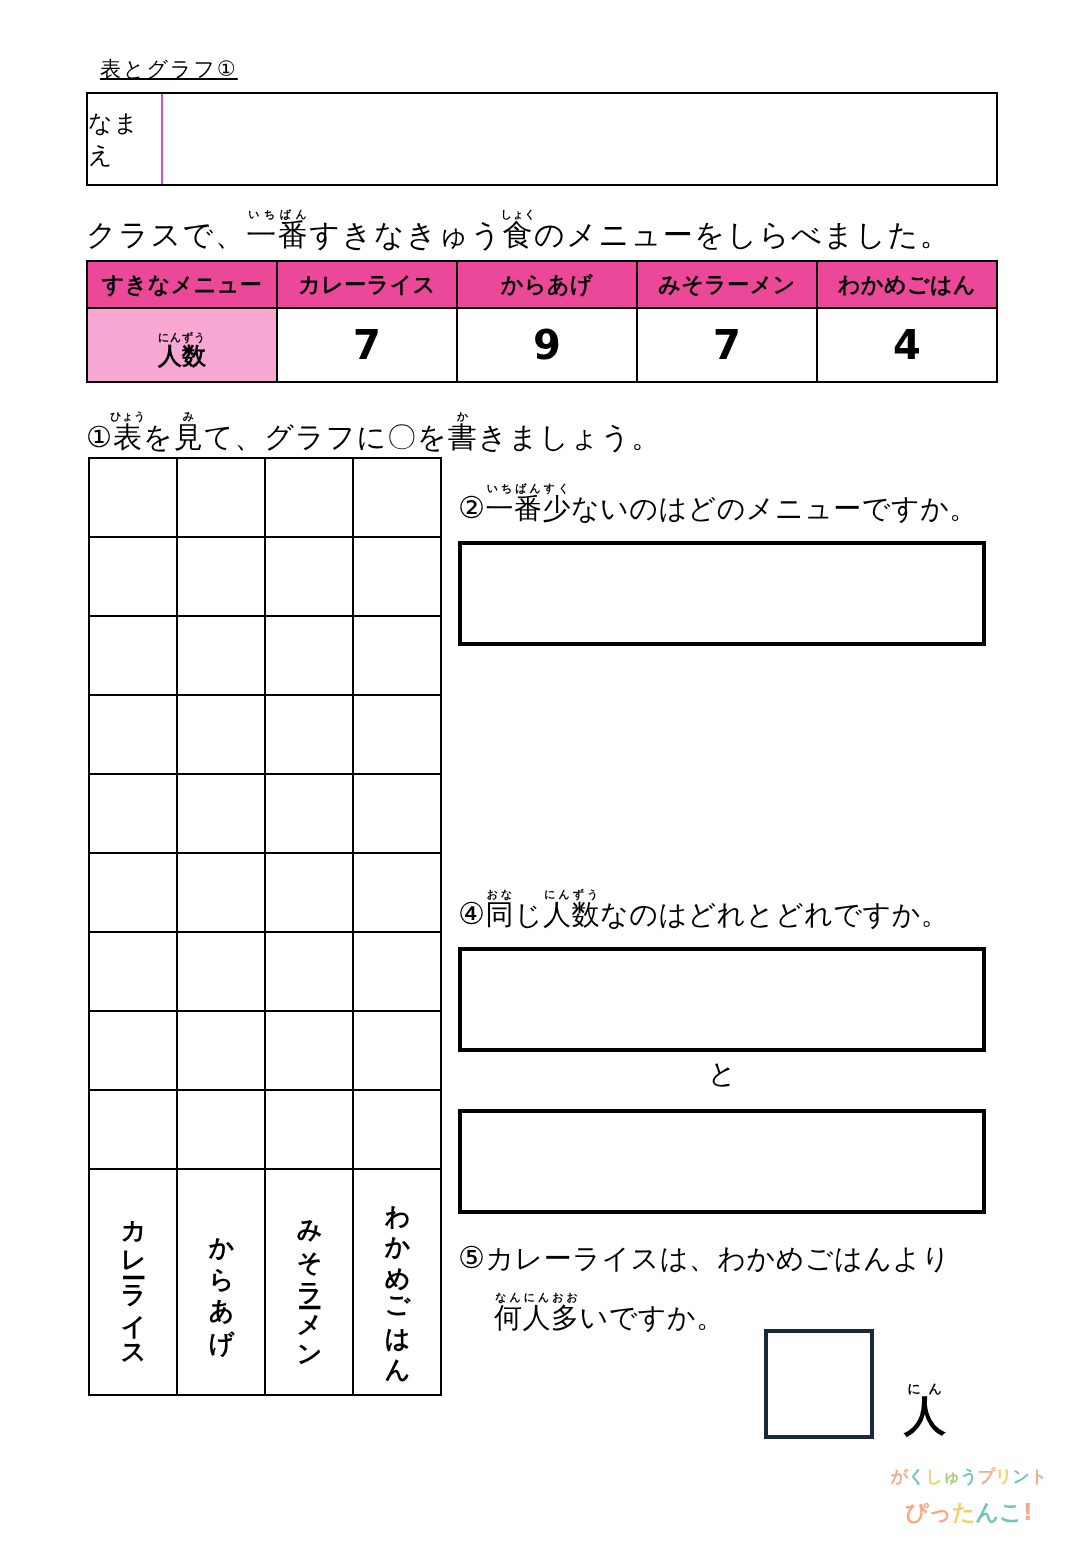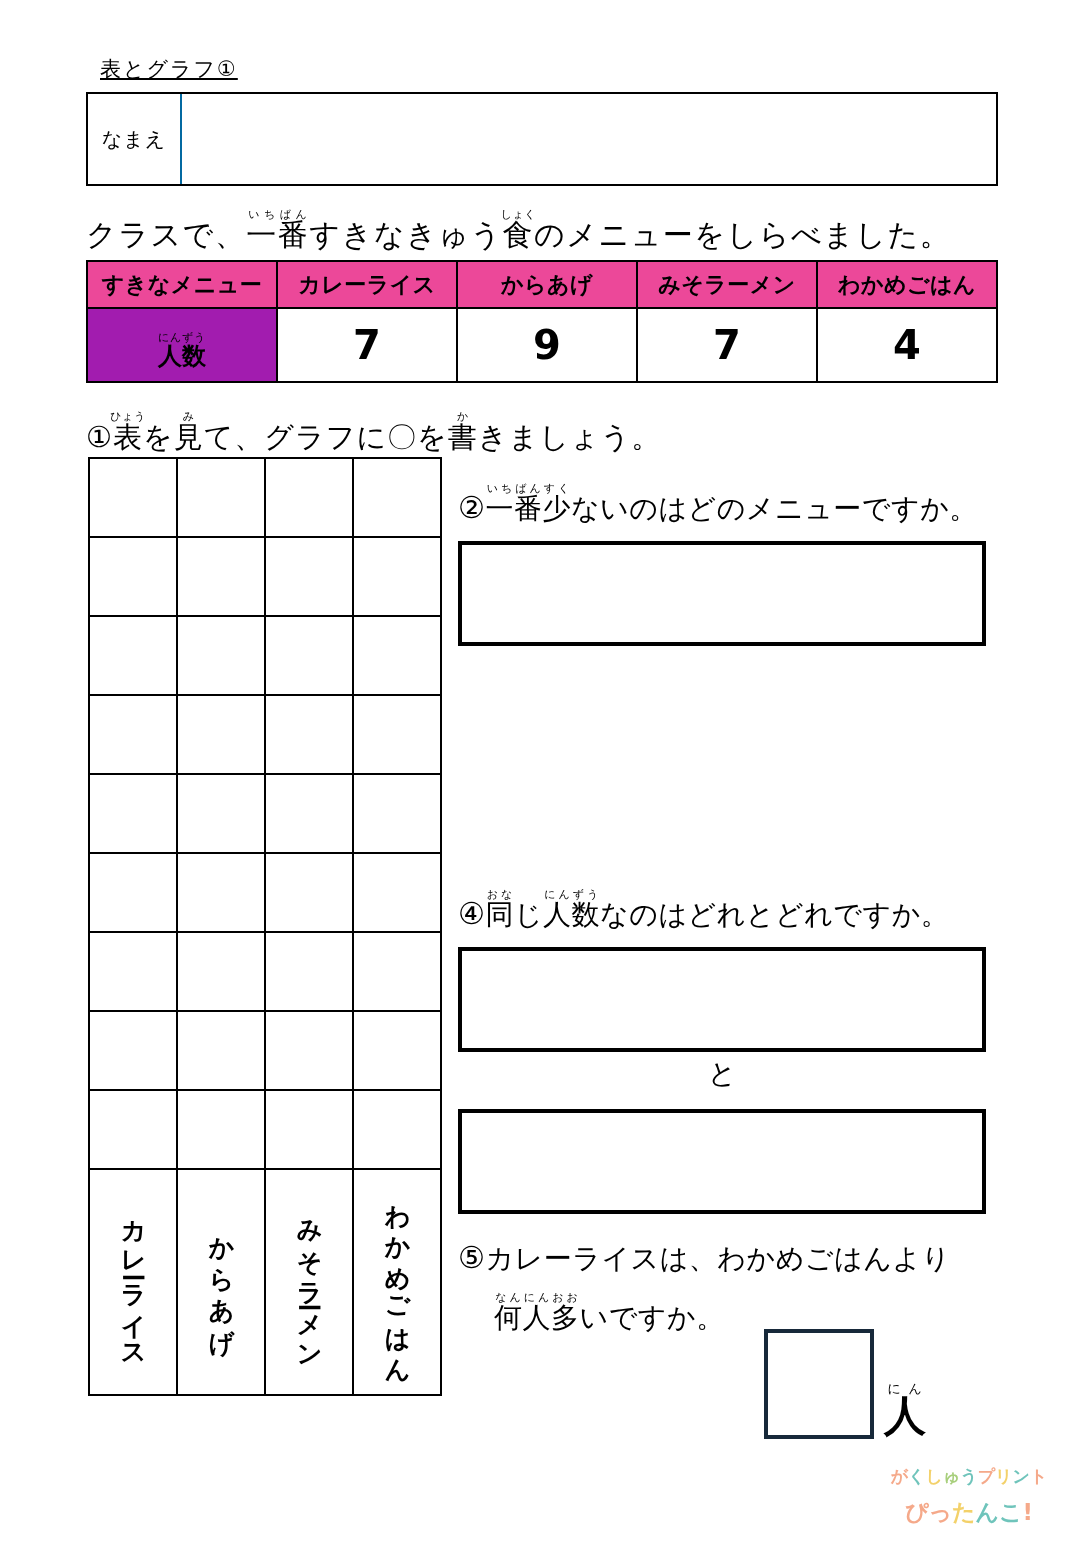--- a/index.html
+++ b/index.html
@@ -33,26 +33,26 @@
     position: absolute;
     left: 86px;
     top: 92px;
     width: 912px;
     height: 94px;
     border: 2px solid #000;
     display: flex;
     align-items: stretch;
   }
   .name-label-cell {
-    width: 94px;
-    border-right: 2px solid #0369a1;
+    width: 75px;
+    border-right: 2px solid #d946ef;
     display: flex;
     align-items: center;
     justify-content: center;
-    font-size: 20px;
+    font-size: 24px;
     letter-spacing: 1px;
   }
   .name-write-cell { flex: 1; }
 
   
   .lead-sentence {
     position: absolute;
     left: 86px;
     top: 196px;
     font-size: 30px;
@@ -60,21 +60,21 @@
     white-space: nowrap;
     line-height: 1.25;
   }
 
   
   ruby { ruby-position: over; }
   rt {
     font-size: 11px;
     letter-spacing: 0.5px;
     line-height: 1;
-    font-weight: normal;
+    font-weight: bold;
     margin-top: 12px;
   }
 
   
   .data-table {
     position: absolute;
     left: 86px;
     top: 260px;
     width: 912px;
     border-collapse: collapse;
@@ -86,21 +86,21 @@
     padding: 0;
   }
   .data-table .hdr {
     background: #ec4899;
     height: 47px;
     font-size: 22px;
     font-weight: bold;
     letter-spacing: 0.5px;
   }
   .data-table .rowlabel {
-    background: #a21caf;
+    background: #f9a8d4;
     height: 74px;
     font-size: 24px;
     font-weight: bold;
   }
   .data-table .val {
     height: 74px;
     font-size: 40px;
     font-weight: bold;
     background: #ffffff;
   }
@@ -179,20 +179,21 @@
   }
 
   #q5 { top: 1238px; }
   #q5 .q-line2 { padding-left: 36px; }
   .q5-answer-wrap {
     position: absolute;
     left: 764px;
     top: 1329px;
     display: flex;
     align-items: flex-end;
+    gap: 20px;
   }
   .q5-box {
     width: 110px;
     height: 110px;
     border: 4px solid #17293a;
     background: #fff;
   }
   .nin-unit {
     font-size: 42px;
     font-weight: bold;

